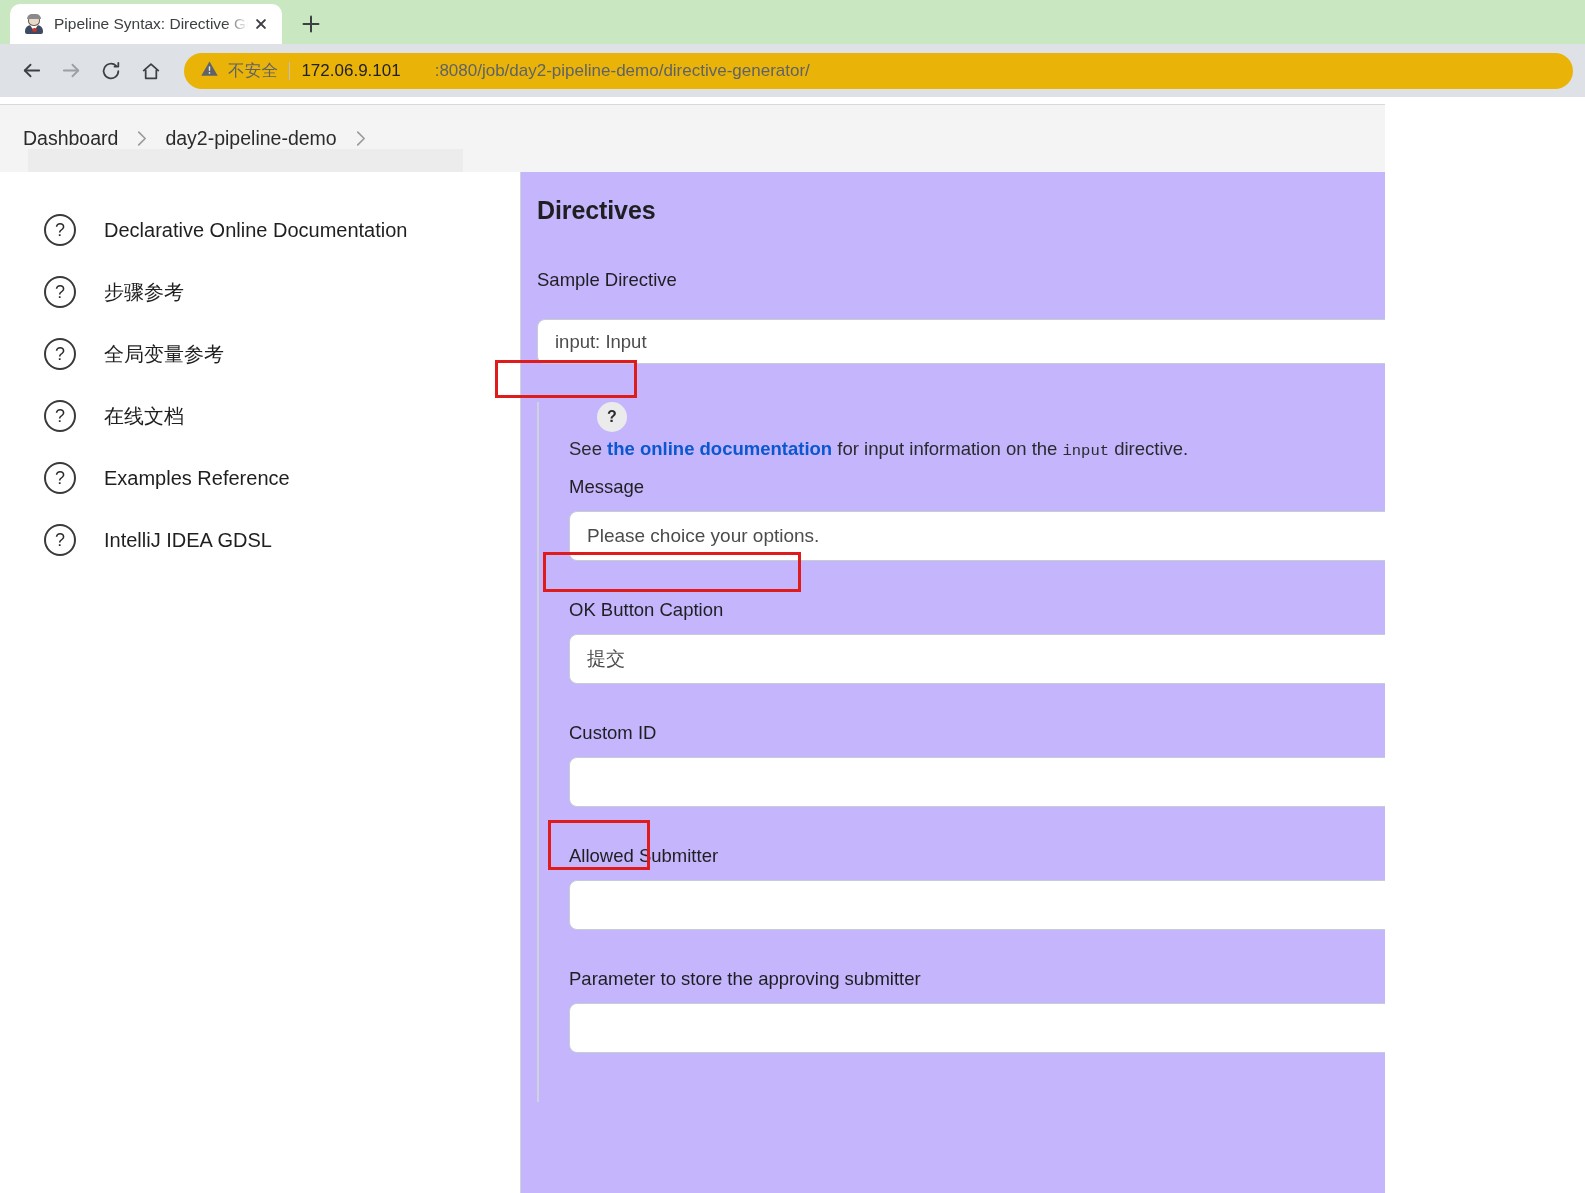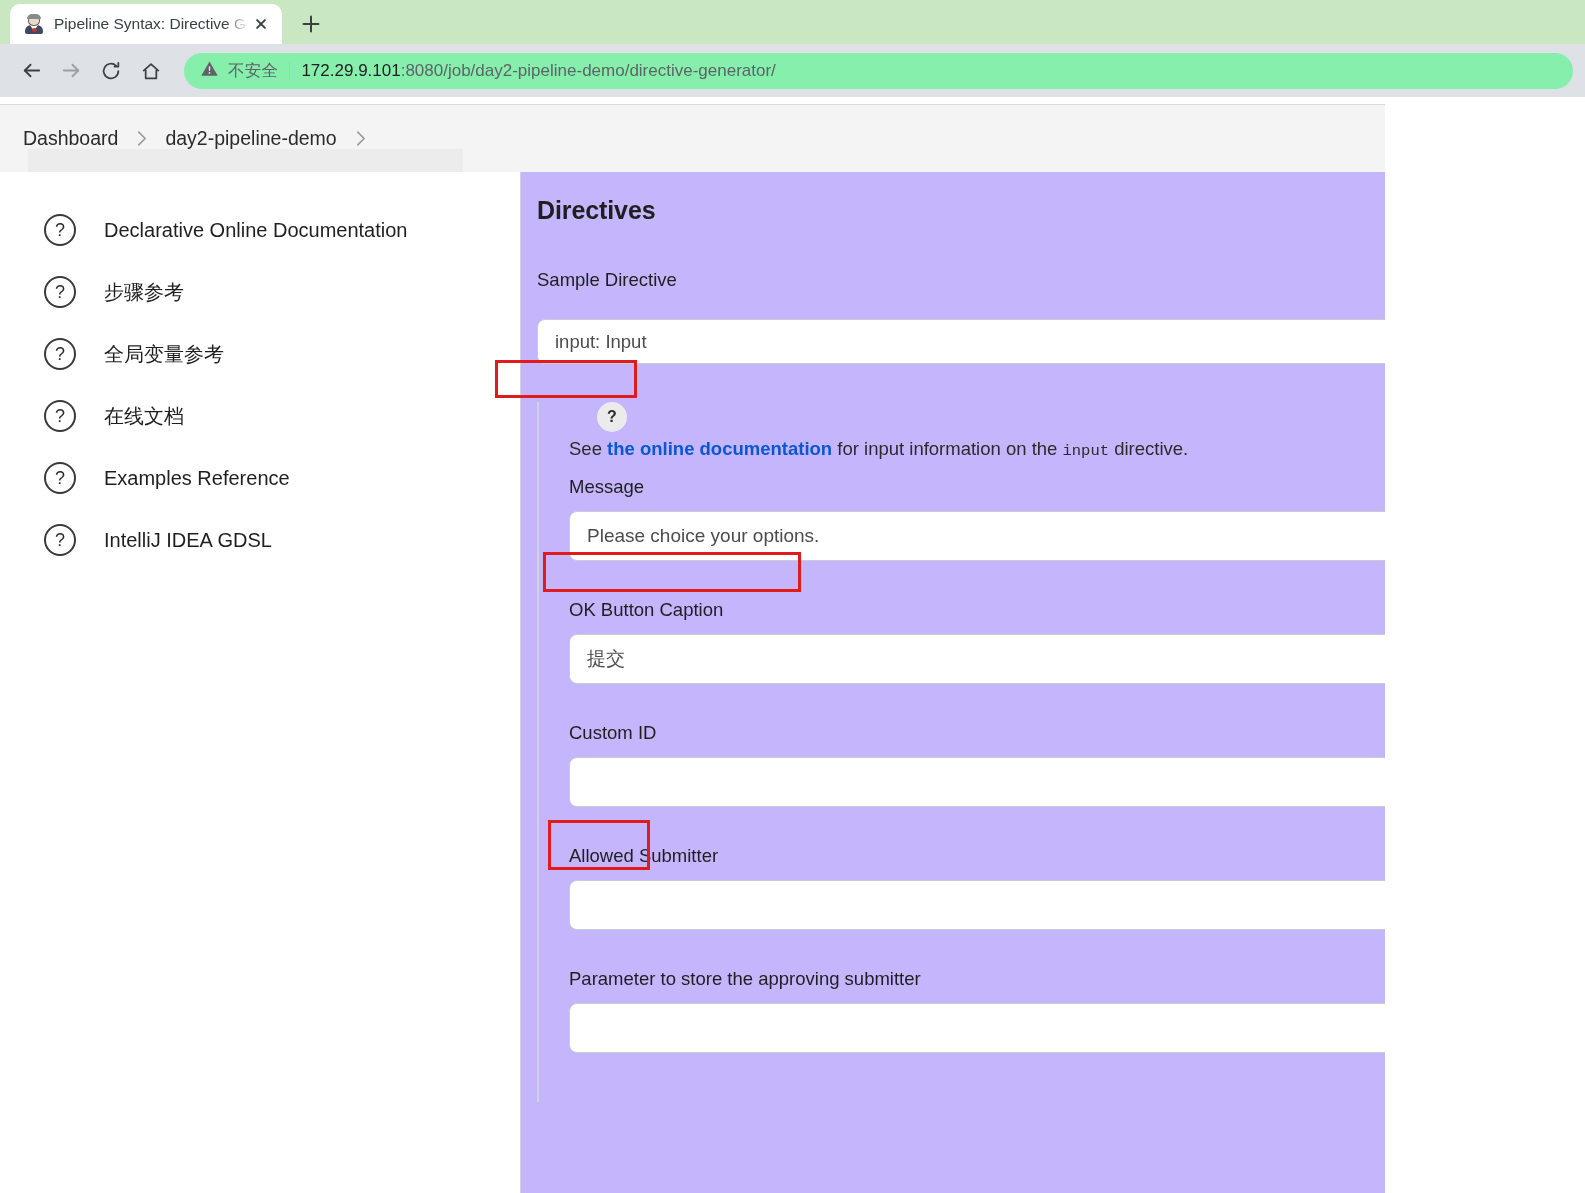--- a/index.html
+++ b/index.html
@@ -121,38 +121,38 @@
     color: #3c4043;
     font-size: 22px;
     line-height: 1;
   }
   .navbtn.disabled { color: #9aa0a6; }
   .navbtn svg { display: block; }
   .omnibox {
     flex: 1;
     height: 36px;
     margin-left: 12px;
-    background: #86efac;
+    background: #eab308;
     border-radius: 18px;
     display: flex;
     align-items: center;
     padding: 0 16px;
     min-width: 0;
   }
   .warn-icon { margin-right: 9px; display: block; flex: 0 0 auto; }
   .notsecure {
     font-size: 16.5px; color: #5f6368; white-space: nowrap;
     letter-spacing: 0.3px;
   }
   .omnibox-sep {
     width: 1px; height: 18px; background: #bdc1c6;
     margin: 0 11px;
   }
   .url { font-size: 17px; color: #202124; white-space: nowrap; }
-  .url .dim { color: #5f6368; }
+  .url .dim { color: #5f6368; margin-left: 34px; }
 
   
   .page {
     position: absolute;
     left: 0; top: 104px;
     width: 1385px; height: 1096px;
     background: #c4b5fd;
     overflow: hidden;
   }
 
@@ -368,21 +368,21 @@
     <div class="omnibox">
       <span class="warn-icon">
         <svg width="19" height="19" viewBox="0 0 24 24">
             <path d="M12 3.2 22.4 21H1.6z" fill="#5f6368"></path>
             <rect x="11.1" y="9" width="1.8" height="6.2" fill="#e5e7ea" rx="0.9"></rect>
             <circle cx="12" cy="17.6" r="1.1" fill="#e5e7ea"></circle>
           </svg>
       </span>
       <span class="notsecure">不安全</span>
       <span class="omnibox-sep"></span>
-      <span class="url"><span>172.29.9.101</span><span class="dim">:8080/job/day2-pipeline-demo/directive-generator/</span></span>
+      <span class="url"><span>172.06.9.101</span><span class="dim">:8080/job/day2-pipeline-demo/directive-generator/</span></span>
     </div>
   </div>
 
   <div class="page">
 
     <div class="breadcrumb-bar">
       <div class="side-card"></div>
       <span class="crumb">Dashboard</span>
       <span class="crumb-sep">
         <svg width="11" height="17" viewBox="0 0 12 18" fill="none" stroke="#9b9b9e" stroke-width="1.8" stroke-linecap="round" stroke-linejoin="round">

